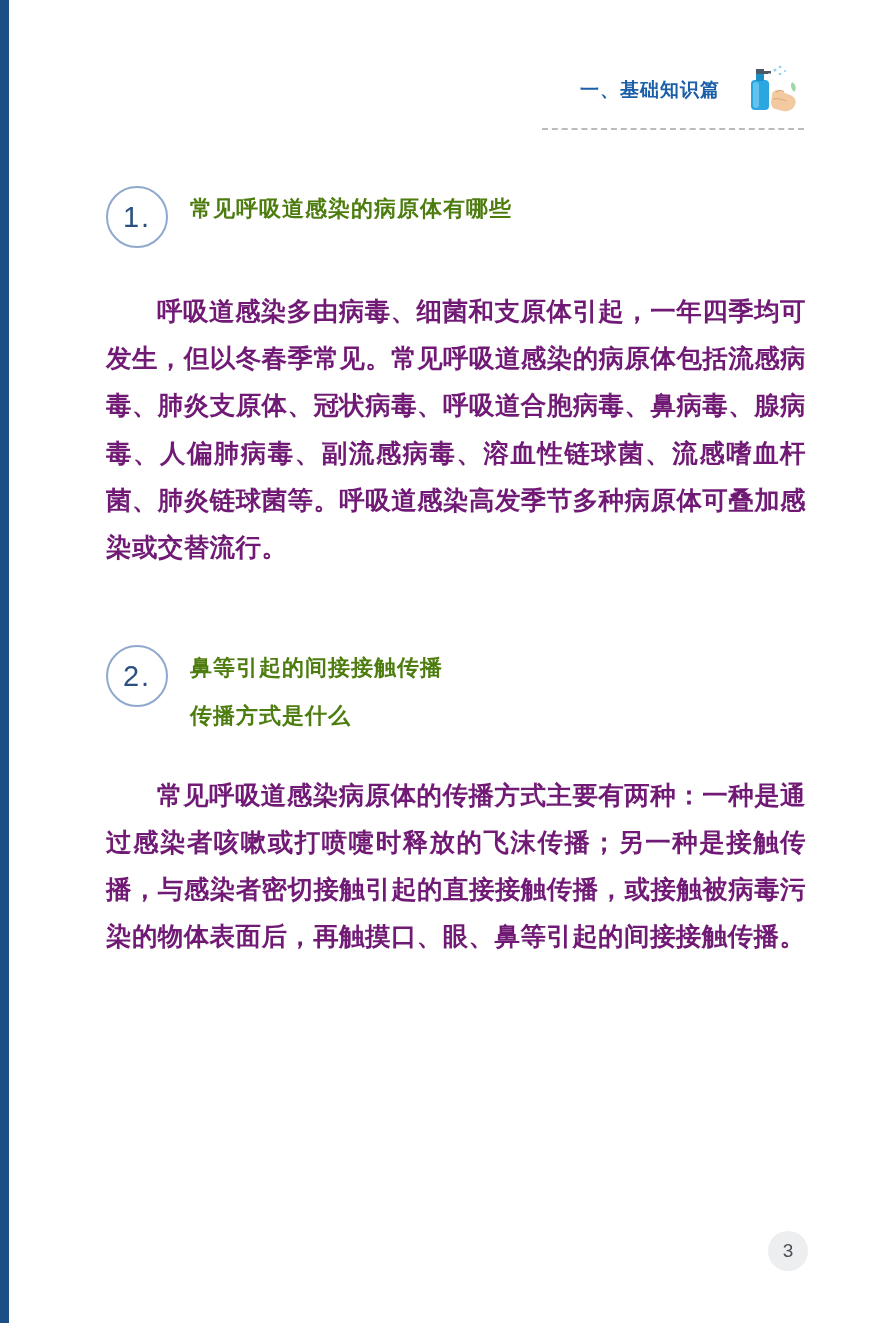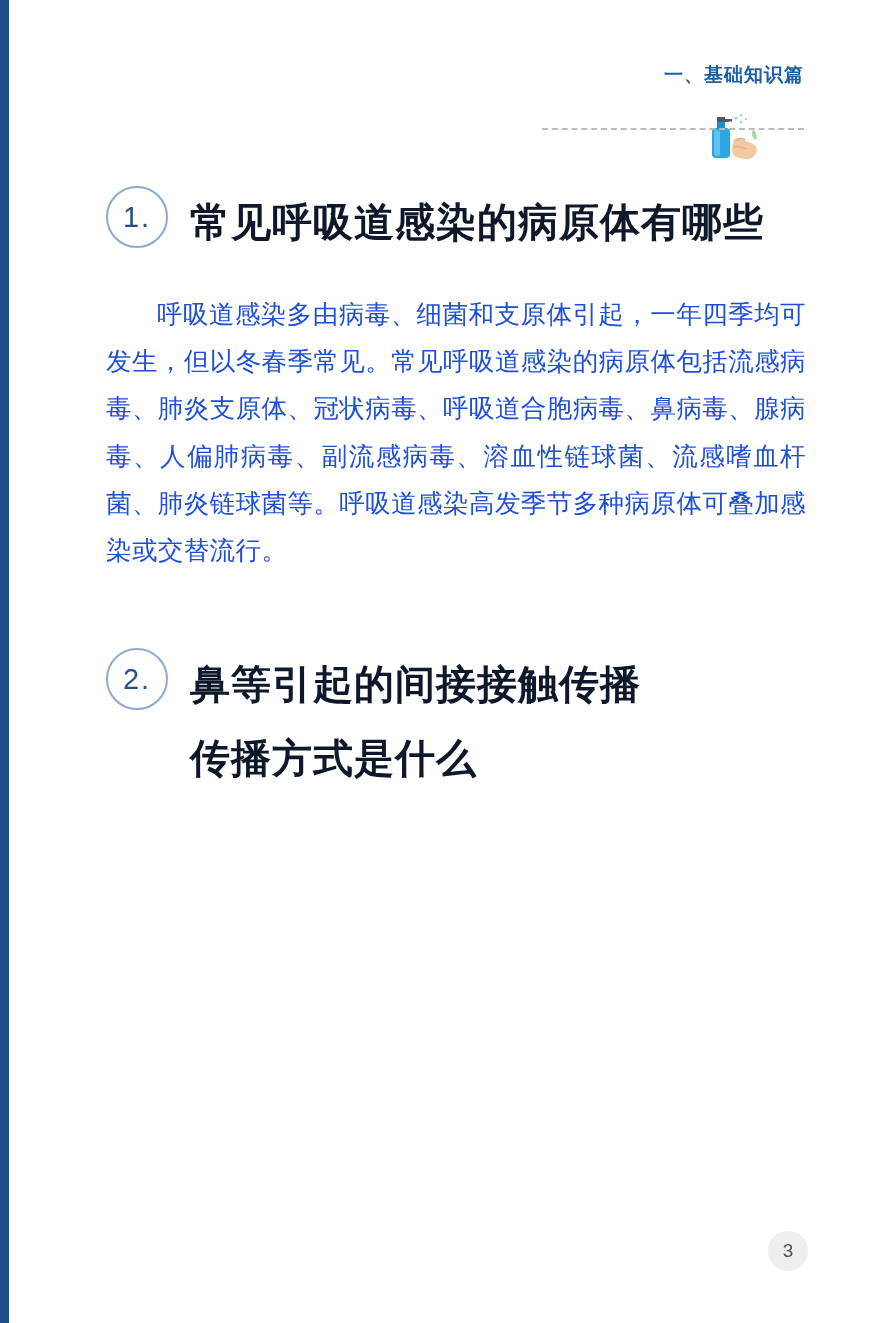--- a/index.html
+++ b/index.html
@@ -32,21 +32,20 @@
   }
 
   
   .header {
     position: absolute;
     top: 62px;
     right: 78px;
     display: flex;
     align-items: center;
     gap: 22px;
-    flex-direction: column;
   }
   .header-title {
     font-family: "Liberation Sans", "DejaVu Sans", sans-serif;
     font-size: 19px;
     font-weight: bold;
     color: #1b5fa8;
     letter-spacing: 1px;
   }
   .header-icon {
     width: 62px;
@@ -89,40 +88,41 @@
     align-items: center;
     justify-content: center;
     font-family: "Liberation Sans", "DejaVu Sans", sans-serif;
     font-size: 29px;
     color: #2b4f7e;
     letter-spacing: 2px;
     box-sizing: border-box;
   }
   .section-title {
     font-family: "Liberation Sans", "DejaVu Sans", sans-serif;
-    font-size: 40px;
+    font-size: 22px;
     font-weight: bold;
-    color: #0f172a;
+    color: #4d7c0f;
     line-height: 1.45;
     letter-spacing: 1px;
     padding-top: 7px;
   }
   .section-title .line2 {
     display: block;
     margin-top: 16px;
   }
 
   .body-text {
     margin-top: 40px;
     font-size: 25.5px;
     line-height: 1.85;
-    color: #1d4ed8;
+    color: #701a75;
     text-align: justify;
     text-indent: 2em;
     letter-spacing: 0.4px;
+    font-weight: bold;
   }
 
   .section + .section {
     margin-top: 74px;
   }
 
   
   .page-number {
     position: absolute;
     right: 74px;
@@ -188,19 +188,20 @@
     </div>
 
     <div class="section">
       <div class="section-head">
         <div class="num-circle">2.</div>
         <div class="section-title">
           <span>鼻等引起的间接接触传播</span>
           <span class="line2">传播方式是什么</span>
         </div>
       </div>
+      <p class="body-text">常见呼吸道感染病原体的传播方式主要有两种：一种是通过感染者咳嗽或打喷嚏时释放的飞沫传播；另一种是接触传播，与感染者密切接触引起的直接接触传播，或接触被病毒污染的物体表面后，再触摸口、眼、鼻等引起的间接接触传播。</p>
     </div>
 
   </div>
 
   <div class="page-number">3</div>
 
 </div>
 
 </body></html>

